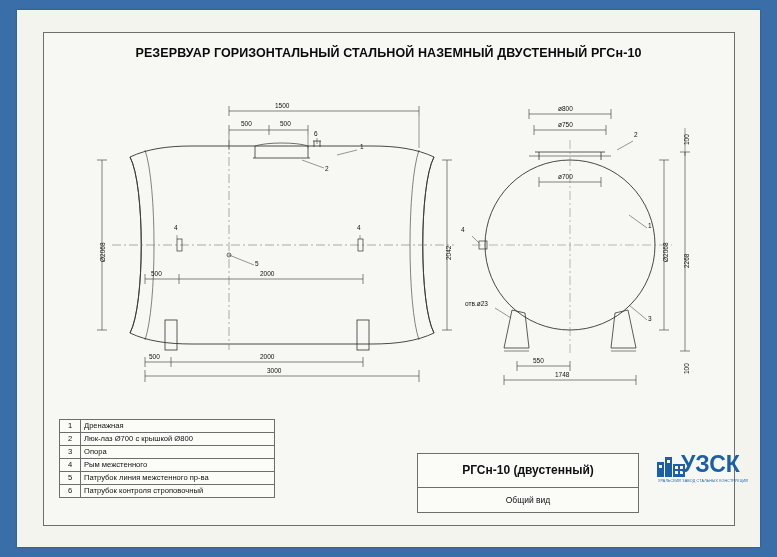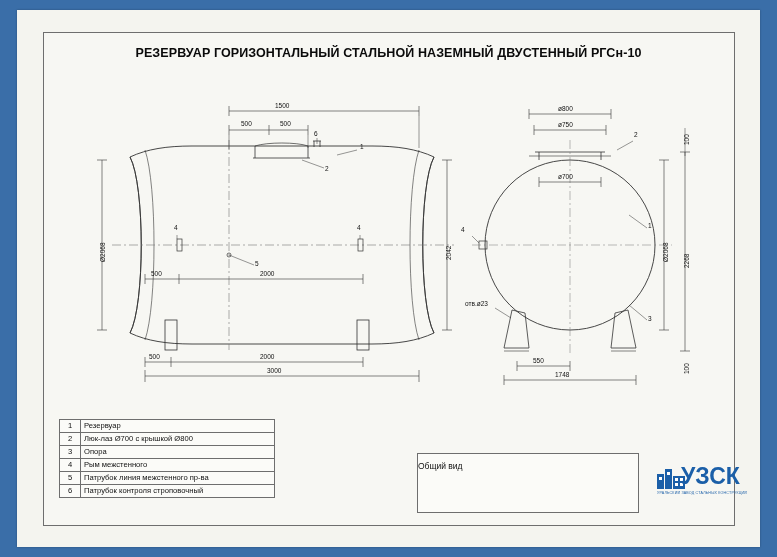--- a/index.html
+++ b/index.html
@@ -67,31 +67,30 @@
     line-height:33px;
     text-align:center;
     font-size:12px;
     font-weight:bold;
     color:#111;
     border-bottom:1px solid #6e6e6e;
   }
   #titleblock .tb-sub{
     height:24px;
     line-height:24px;
-    text-align:left;
+    text-align:center;
     font-size:8.5px;
     color:#111;
   }
   
   #logo{
     position:absolute;
     left:640px;top:443px;
     width:92px;height:52px;
-    text-align:left;
-    margin-top:12px;
+    text-align:center;
   }
   #logo .mark{
     position:absolute;left:0;top:0;width:28px;height:24px;
   }
   #logo .word{
     position:absolute;left:24px;top:-2px;
     font-size:23px;font-weight:bold;color:#1b5fa8;
     letter-spacing:0px;
     font-family:"Liberation Sans", sans-serif;
   }
@@ -283,21 +282,21 @@
 
   <div class="lbl" style="left:617px;top:121px;">2</div>
   <div class="lbl" style="left:631px;top:212px;">1</div>
   <div class="lbl" style="left:631px;top:305px;">3</div>
   <div class="lbl" style="left:444px;top:216px;">4</div>
 
   <table id="legend">
     <tbody>
       <tr>
         <td class="num">1</td>
-        <td>Резервуар</td>
+        <td>Дренажная</td>
       </tr>
       <tr>
         <td class="num">2</td>
         <td>Люк-лаз Ø700 с крышкой Ø800</td>
       </tr>
       <tr>
         <td class="num">3</td>
         <td>Опора</td>
       </tr>
       <tr>
@@ -309,20 +308,21 @@
         <td>Патрубок линия межстенного пр-ва</td>
       </tr>
       <tr>
         <td class="num">6</td>
         <td>Патрубок контроля строповочный</td>
       </tr>
     </tbody>
   </table>
 
   <div id="titleblock">
+    <div class="tb-main">РГСн-10 (двустенный)</div>
     <div class="tb-sub">Общий вид</div>
   </div>
 
   <div id="logo">
     <svg class="mark" viewBox="0 0 28 24">
       <rect x="0" y="9" width="7" height="15" fill="#1b5fa8"></rect>
       <rect x="8" y="4" width="7" height="20" fill="#1b5fa8"></rect>
       <rect x="16" y="11" width="12" height="13" fill="#1b5fa8"></rect>
       <rect x="18" y="13" width="3" height="3" fill="#ffffff"></rect>
       <rect x="23" y="13" width="3" height="3" fill="#ffffff"></rect>

